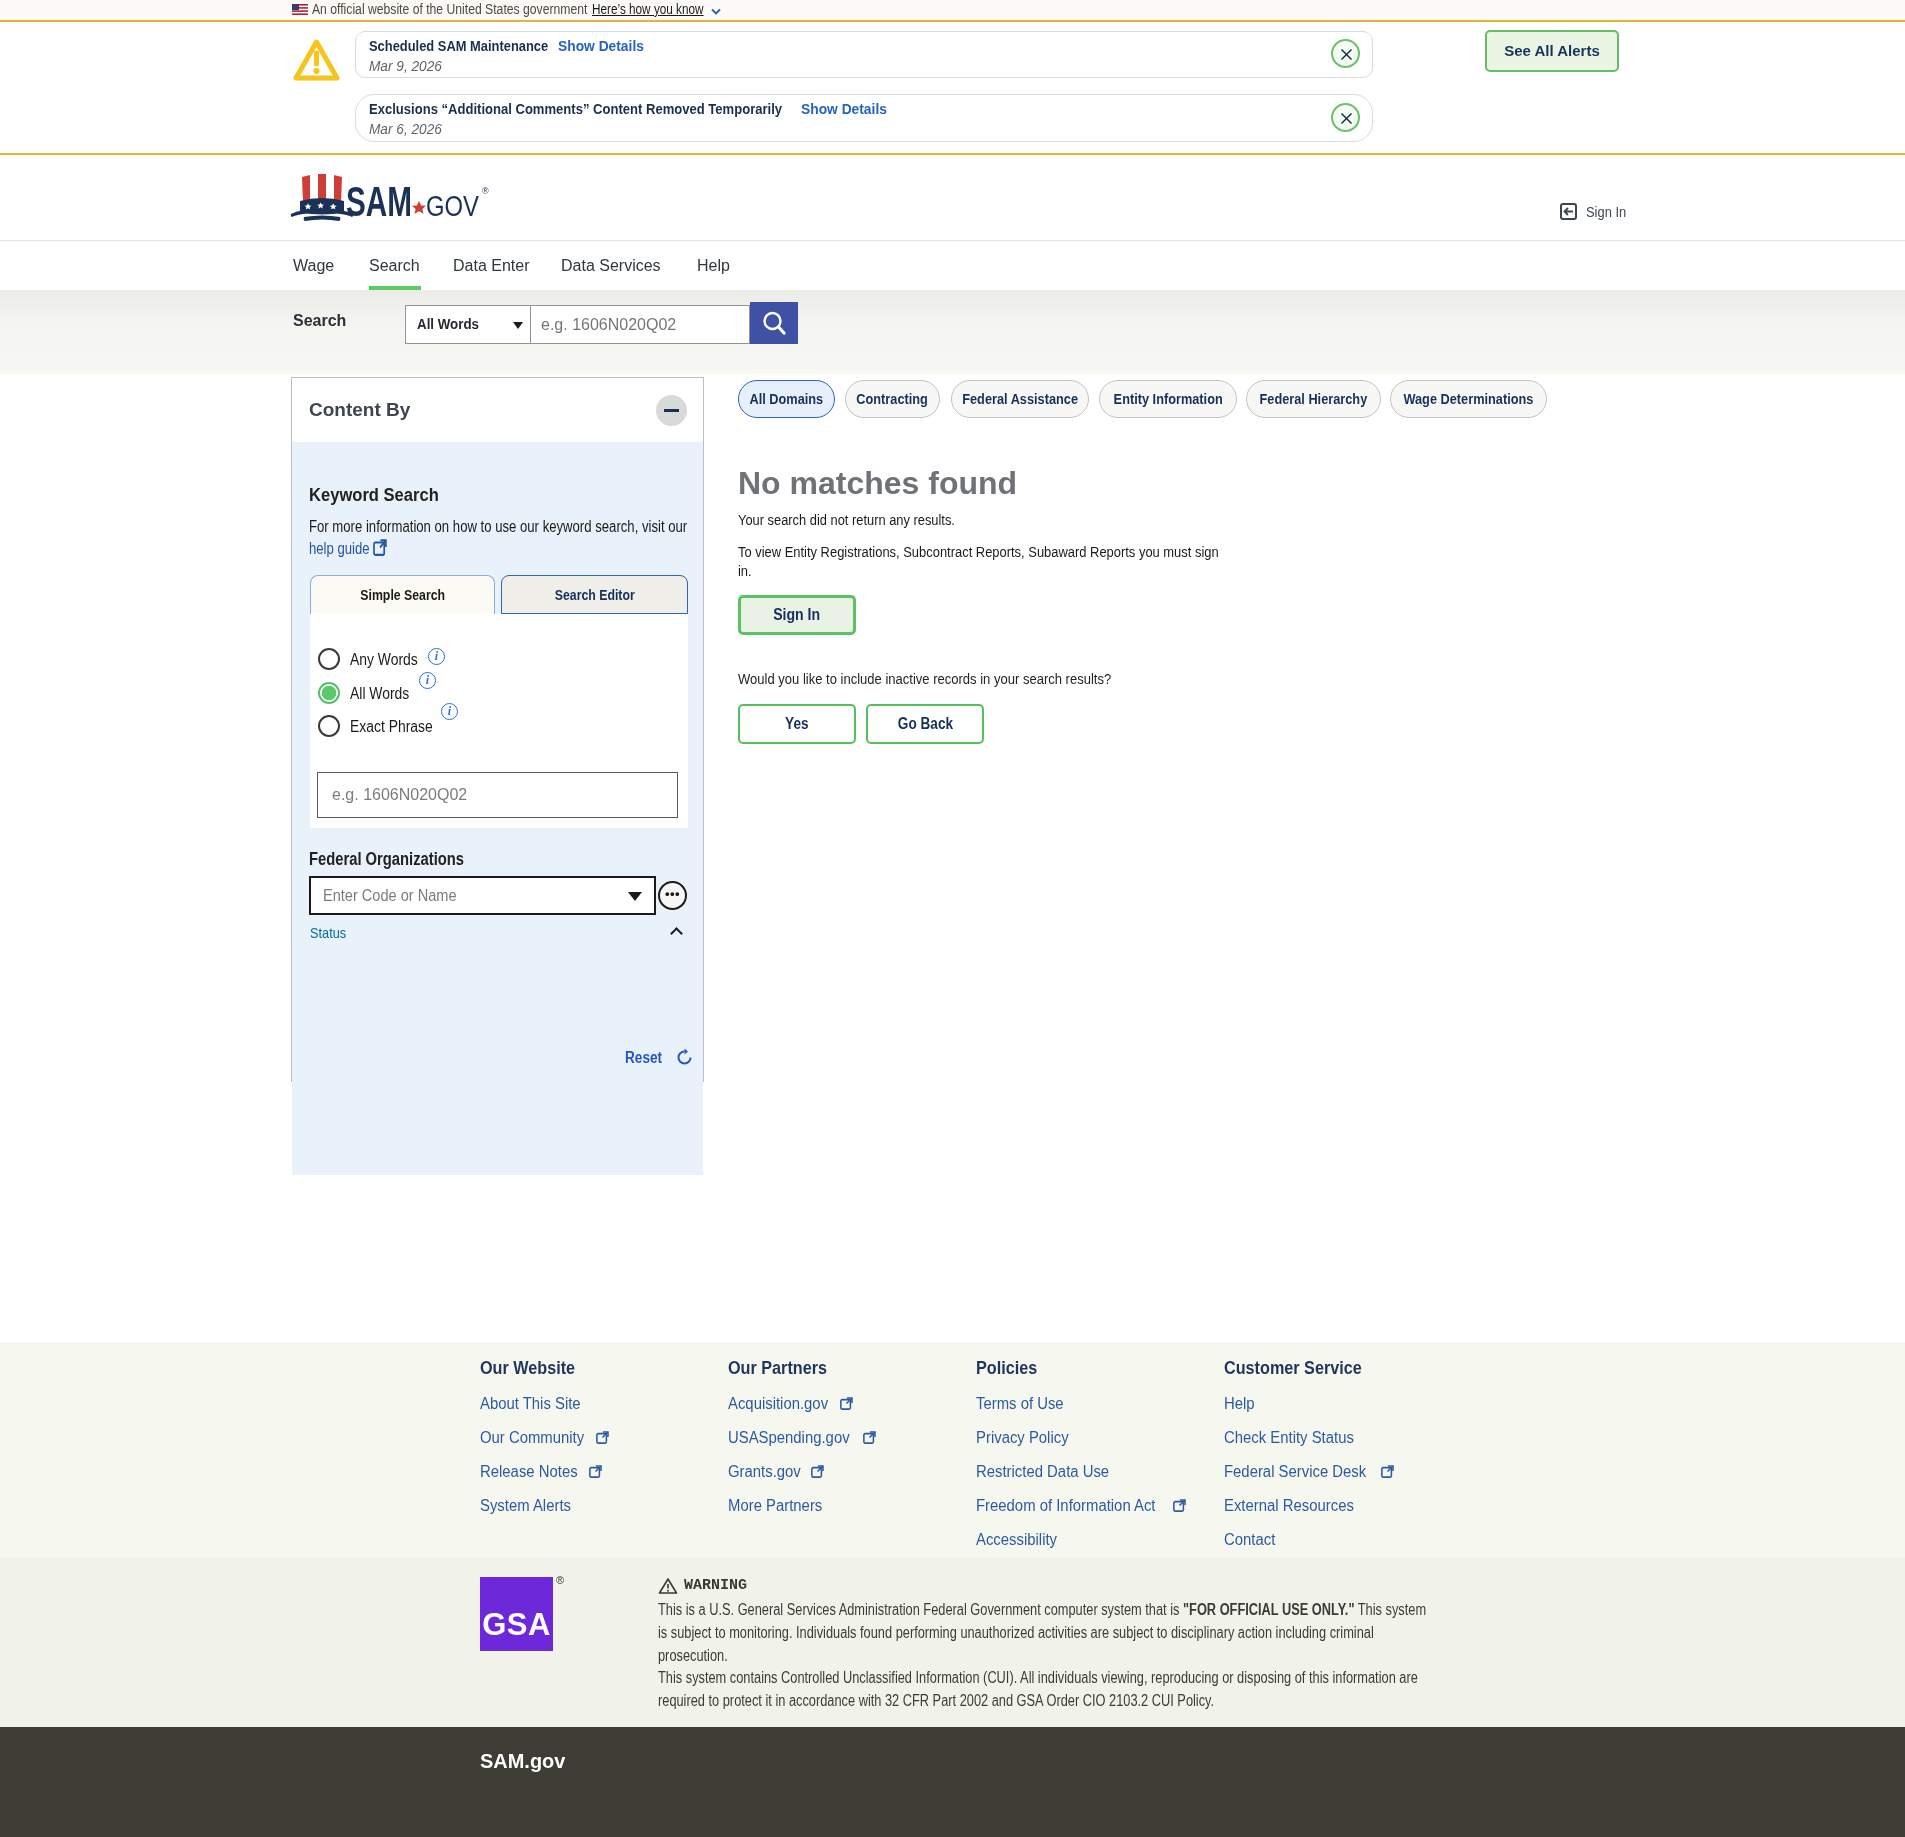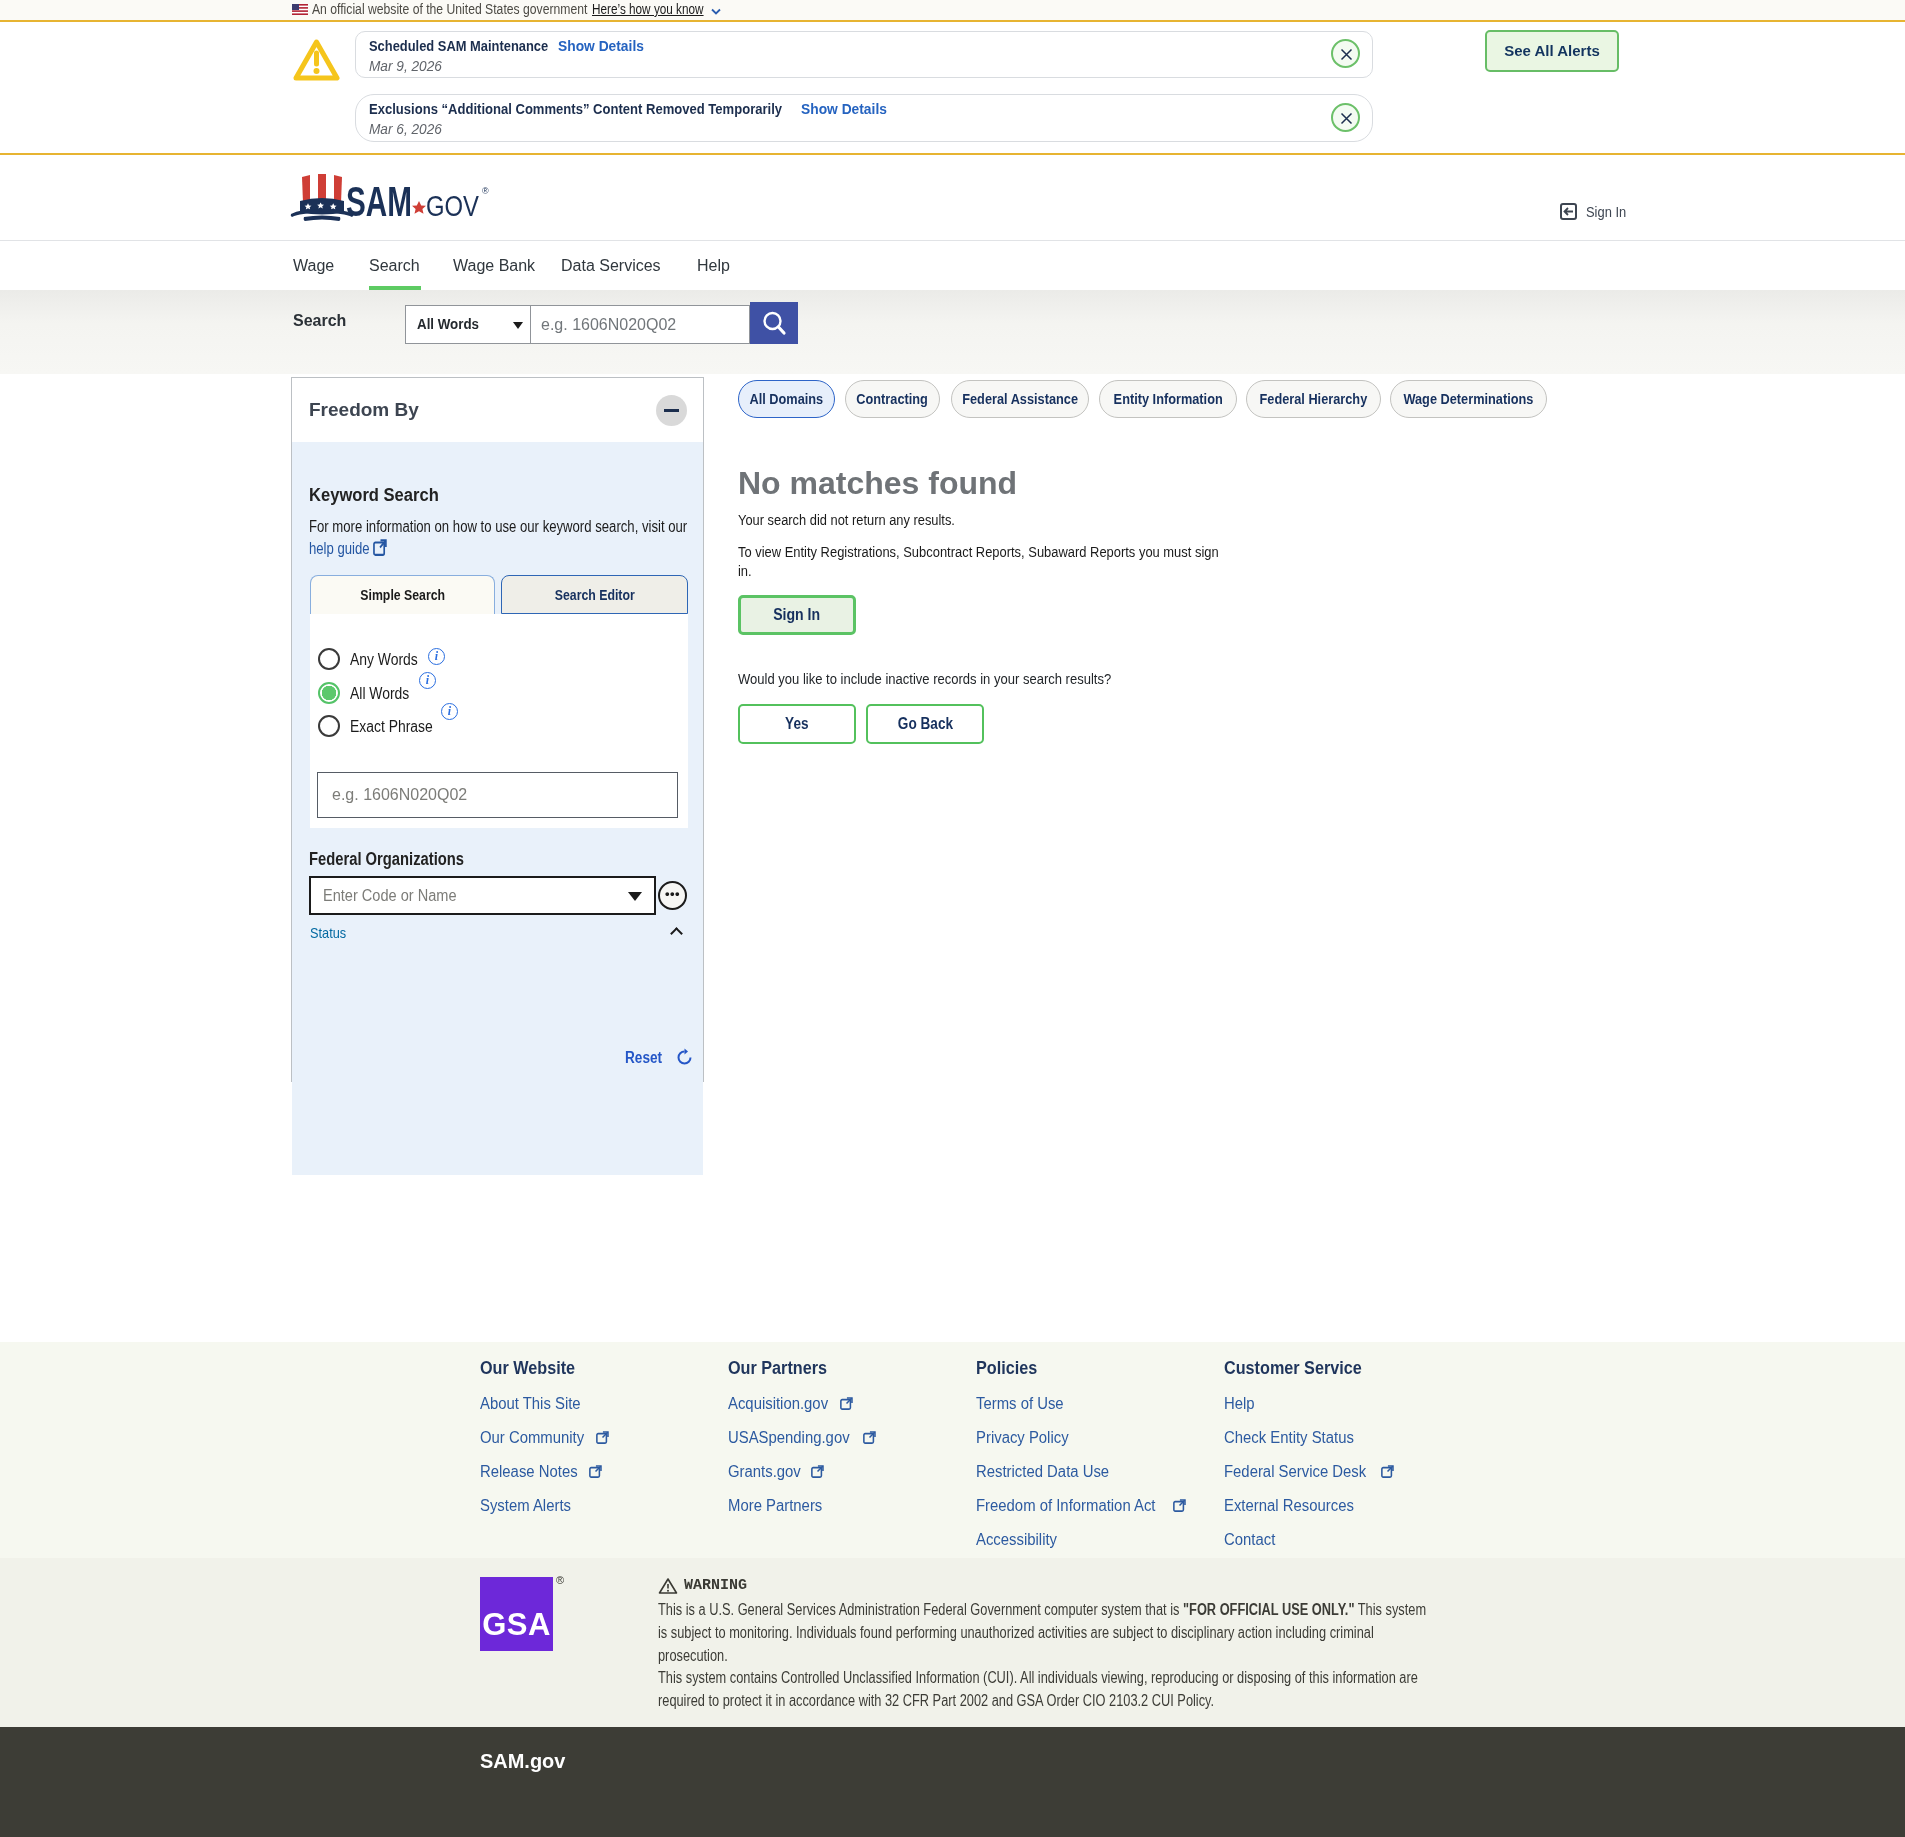--- a/index.html
+++ b/index.html
@@ -171,21 +171,21 @@
   </svg>
   <div class="signin"><svg width="17" height="17" viewBox="0 0 17 17" style="vertical-align:-3px;margin-right:9px;">
         <rect x="1" y="1" width="15" height="15" rx="2" fill="none" stroke="#3d4551" stroke-width="2"></rect>
         <path d="M13 8.5 L5 8.5 M8 5 L4.5 8.5 L8 12" fill="none" stroke="#3d4551" stroke-width="1.8"></path>
       </svg><span class="t" style="transform:scaleX(0.86)">Sign In</span></div>
 </div>
 
 <div class="nav">
   <a style="left:293px;">Wage</a>
   <a style="left:369px;">Search</a>
-  <a style="left:453px;">Wage Bank</a>
+  <a style="left:453px;">Data Enter</a>
   <a style="left:561px;">Data Services</a>
   <a style="left:697px;">Help</a>
   <div class="green"></div>
 </div>
 
 <div class="strip">
   <div class="abs" style="left:293px;top:22px;font-size:16px;font-weight:bold;color:#2b3137;">Search</div>
   <div class="sel">
       <span class="tx t" style="transform:scaleX(0.92)">All Words</span>
       <span class="car"></span>
@@ -193,21 +193,21 @@
   <div class="sinput">e.g. 1606N020Q02</div>
   <div class="sbtn"><svg width="48" height="42" viewBox="0 0 48 42">
         <circle cx="22.5" cy="19" r="8" fill="none" stroke="#fff" stroke-width="2.4"></circle>
         <path d="M28.5 25 L34 31" stroke="#fff" stroke-width="3.2" stroke-linecap="round"></path>
       </svg></div>
 </div>
 
 <div class="main">
   <div class="panel">
     <div class="phead">
-        <div class="tx">Freedom By</div>
+        <div class="tx">Content By</div>
         <div class="circ">
           <div></div>
         </div>
       </div>
     <div class="pbody">
       <div class="kh"><span class="t" style="transform:scaleX(0.92)">Keyword Search</span></div>
       <div class="pp">For more information on how to use our keyword search, visit our <a>help guide</a> <svg width="17" height="17" viewBox="0 0 15 15" style="vertical-align:-2px">
             <rect x="1" y="3" width="11" height="11" rx="1.5" fill="none" stroke="#2456a2" stroke-width="1.8"></rect>
             <path d="M8 1.2 L13.8 1.2 L13.8 7" fill="none" stroke="#2456a2" stroke-width="1.8"></path>
             <path d="M13.5 1.5 L7.5 7.5" stroke="#2456a2" stroke-width="1.8"></path>

